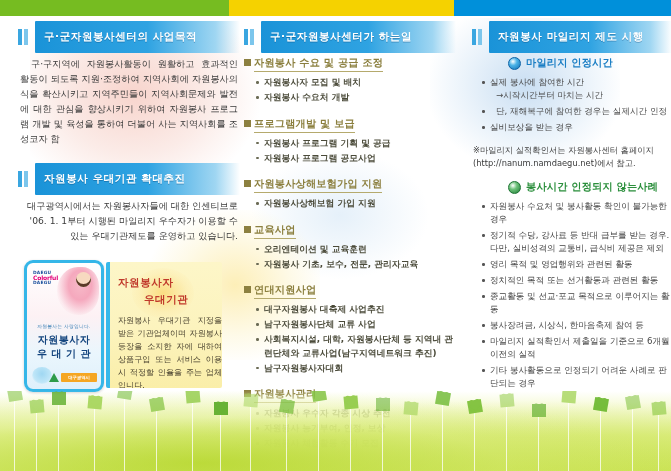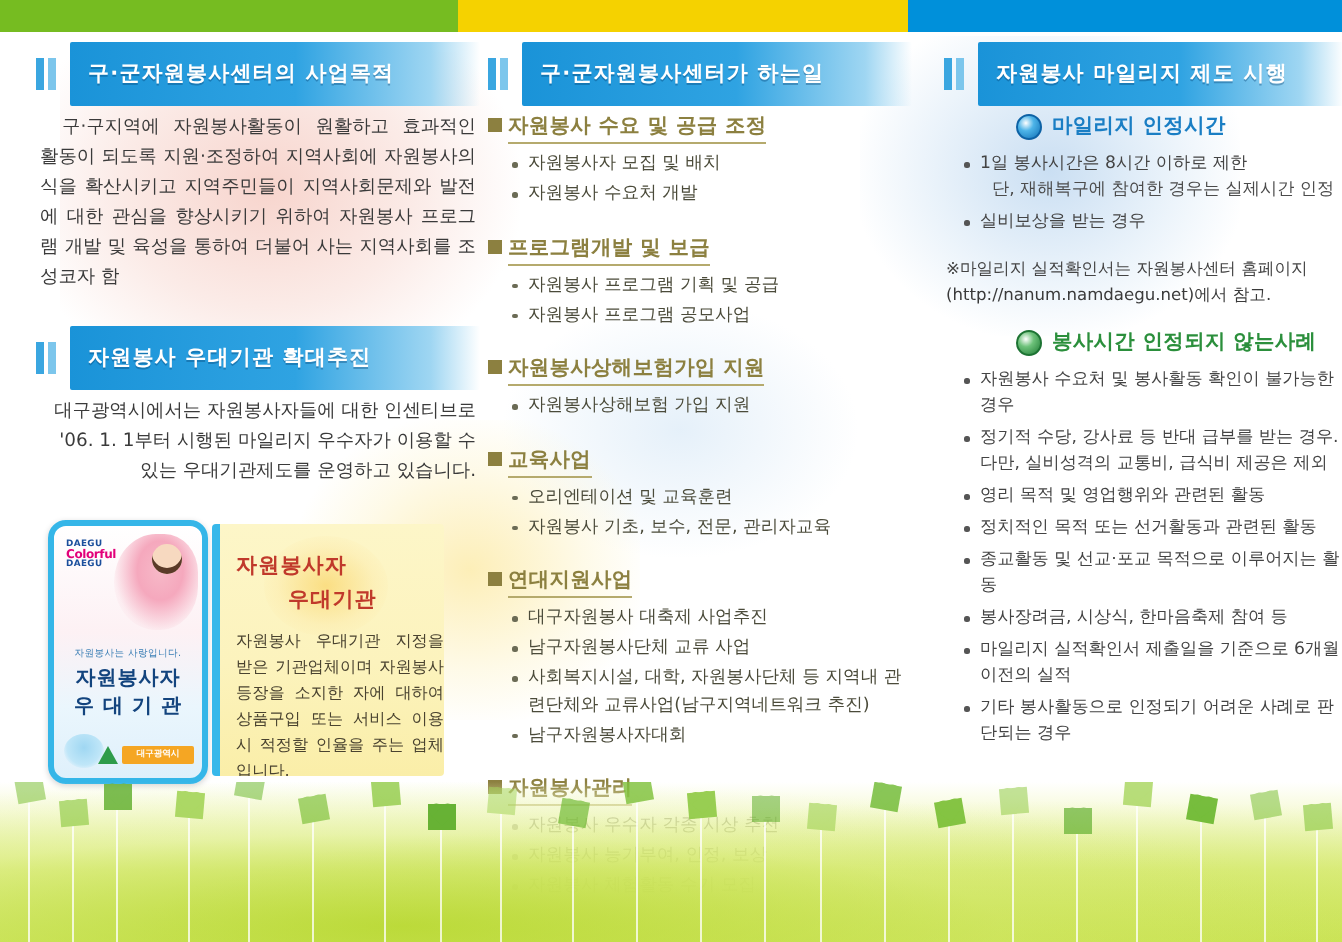--- a/index.html
+++ b/index.html
@@ -181,21 +181,21 @@
   .sq-head{
     display:flex;align-items:flex-start;margin:0 0 4px 0;
   }
   .sq-head i{
     width:7px;height:7px;background:#8c8040;flex:none;margin:3px 3px 0 0;
   }
   .sq-head span{
     font-size:10.2px;font-weight:bold;color:#8c8040;letter-spacing:.2px;
     border-bottom:1px solid #b5aa6d;padding-bottom:1px;
   }
-  .dot-ul{list-style:none;margin:0 0 12px 0;padding:0 0 0 12px;}
+  .dot-ul{list-style:none;margin:0 0 12px 0;padding:0 0 0 12px;font-weight:bold;}
   .dot-ul li{
     position:relative;font-size:8.8px;line-height:13.5px;color:#4b4b3a;
     padding-left:8px;margin-bottom:1.5px;
   }
   .dot-ul li:before{
     content:"";position:absolute;left:0;top:5px;width:2.5px;height:2.5px;background:#6b6b55;border-radius:50%;
   }
 
   
   .circ-head{display:flex;align-items:center;margin:0 0 6px 0;padding-left:36px;}
@@ -372,21 +372,22 @@
       <div class="plate">
         <span class="ttl">자원봉사 마일리지 제도 시행</span>
       </div>
     </div>
 
     <div class="circ-head">
       <span class="cic"></span>
       <span>마일리지 인정시간</span>
     </div>
     <ul class="r-ul" id="r-list1">
-        <li><span>1일 봉사시간은 8시간 이하로 제한</span><span class="sub">단, 재해복구에 참여한 경우는 실제시간 인정</span></li>
+        <li><span>실제 봉사에 참여한 시간</span><span class="sub">→시작시간부터 마치는 시간</span></li>
+        <li><span class="sub">단, 재해복구에 참여한 경우는 실제시간 인정</span></li>
         <li><span>실비보상을 받는 경우</span></li>
       </ul>
     <p class="note">
       <span>※마일리지 실적확인서는 자원봉사센터 홈페이지</span>
       <span class="u">(http://nanum.namdaegu.net)에서 참고.</span>
     </p>
 
     <div class="circ-head green">
       <span class="cic green"></span>
       <span>봉사시간 인정되지 않는사례</span>

